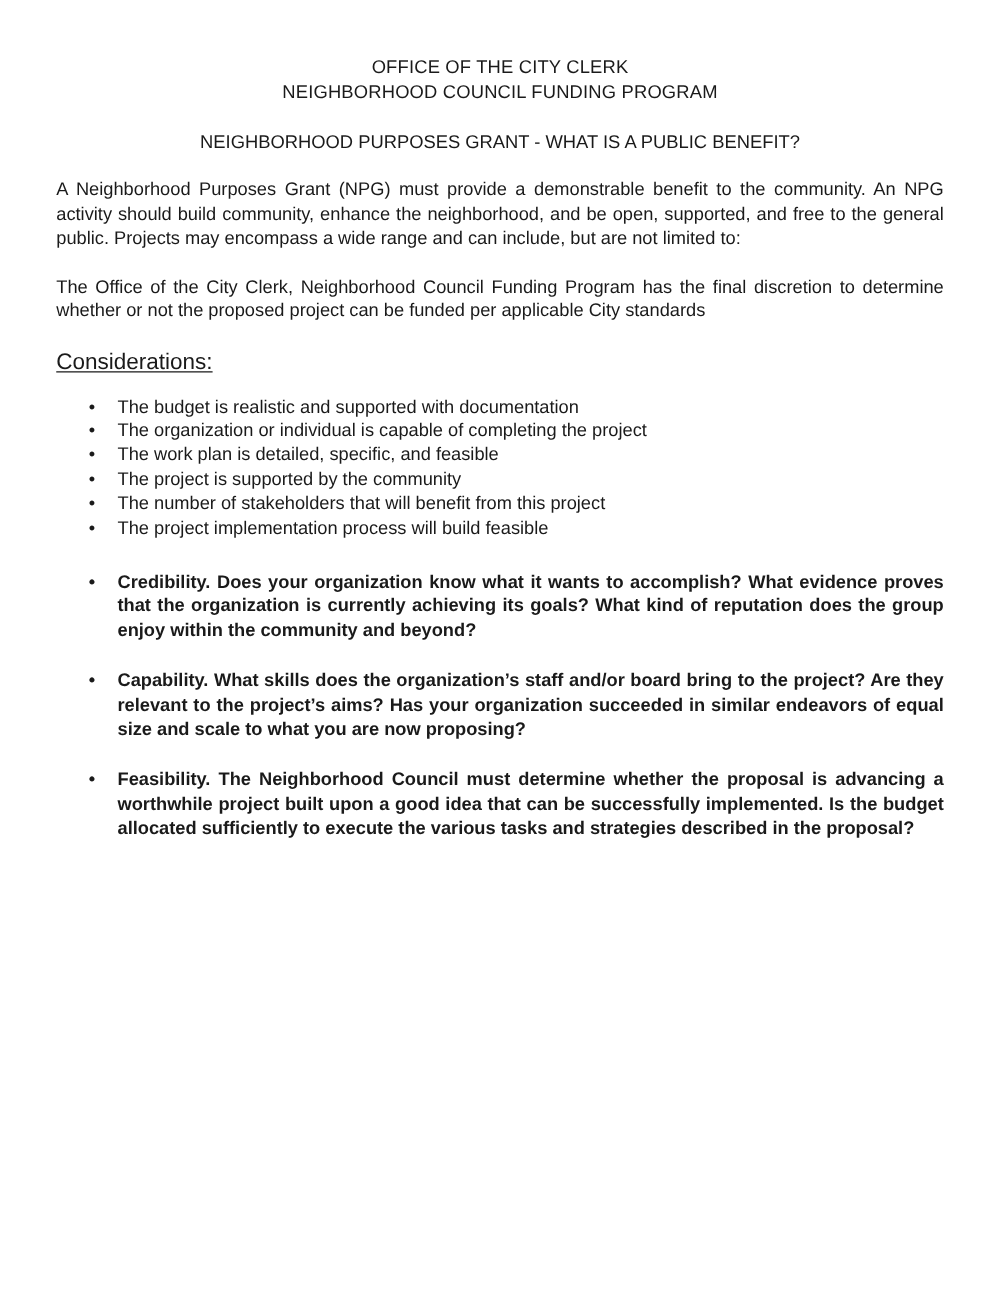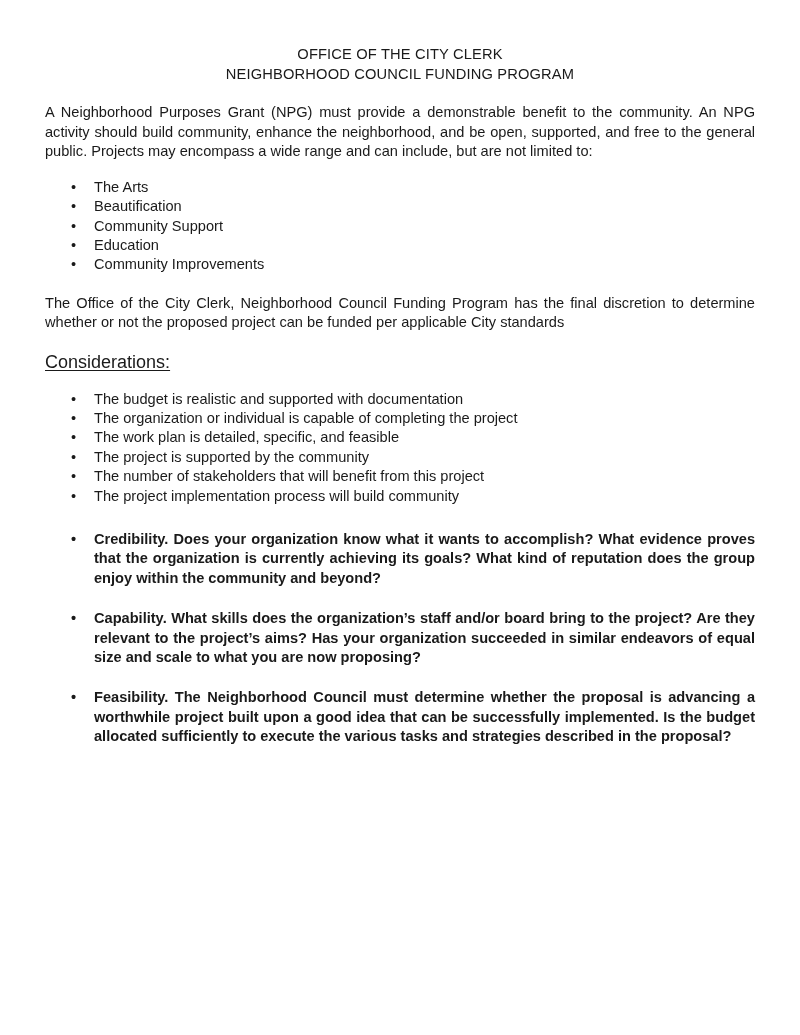--- a/index.html
+++ b/index.html
@@ -112,43 +112,37 @@
 <body>
 
 <div class="page">
   <div class="content">
 
     <div class="title-block">
       <div class="title-line">OFFICE OF THE CITY CLERK</div>
       <div class="title-line">NEIGHBORHOOD COUNCIL FUNDING PROGRAM</div>
     </div>
 
+    <div class="subtitle">NEIGHBORHOOD PURPOSES GRANT - WHAT IS A PUBLIC BENEFIT?</div>
 
     <p class="para">A Neighborhood Purposes Grant (NPG) must provide a demonstrable benefit to the community.   An NPG activity should build community, enhance the neighborhood, and be open, supported, and free to the general public. Projects may encompass a wide range and can include, but are not limited to:</p>
 
-    <ul class="bullets simple">
-      <li>The Arts</li>
-      <li>Beautification</li>
-      <li>Community Support</li>
-      <li>Education</li>
-      <li>Community Improvements</li>
-    </ul>
 
     <p class="para">The Office of the City Clerk, Neighborhood Council Funding Program has the final discretion to determine whether or not the proposed project can be funded per applicable City standards</p>
 
 
     <div class="section-heading"><span class="u">Considerations:</span></div>
 
     <ul class="bullets considerations">
       <li>The budget is realistic and supported with documentation</li>
       <li>The organization or individual is capable of completing the project</li>
       <li>The work plan is detailed, specific, and feasible</li>
       <li>The project is supported by the community</li>
       <li>The number of stakeholders that will benefit from this project</li>
-      <li>The project implementation process will build community</li>
+      <li>The project implementation process will build feasible</li>
     </ul>
 
     <ul class="bullets detailed">
       <li>Credibility.  Does your organization know what it wants to accomplish?  What evidence proves that the organization is currently achieving its goals?  What kind of reputation does the group enjoy within the community and beyond?</li>
       <li>Capability.  What skills does the organization’s staff and/or board bring to the project? Are they relevant to the project’s aims?      Has   your   organization   succeeded   in   similar endeavors of equal size and scale to what you are now proposing?</li>
       <li>Feasibility. The Neighborhood Council must determine whether the proposal is advancing a worthwhile project built upon a good idea that can be successfully implemented.  Is the budget allocated sufficiently to execute the various tasks and strategies described in the proposal?</li>
     </ul>
 
   </div>
 </div>

